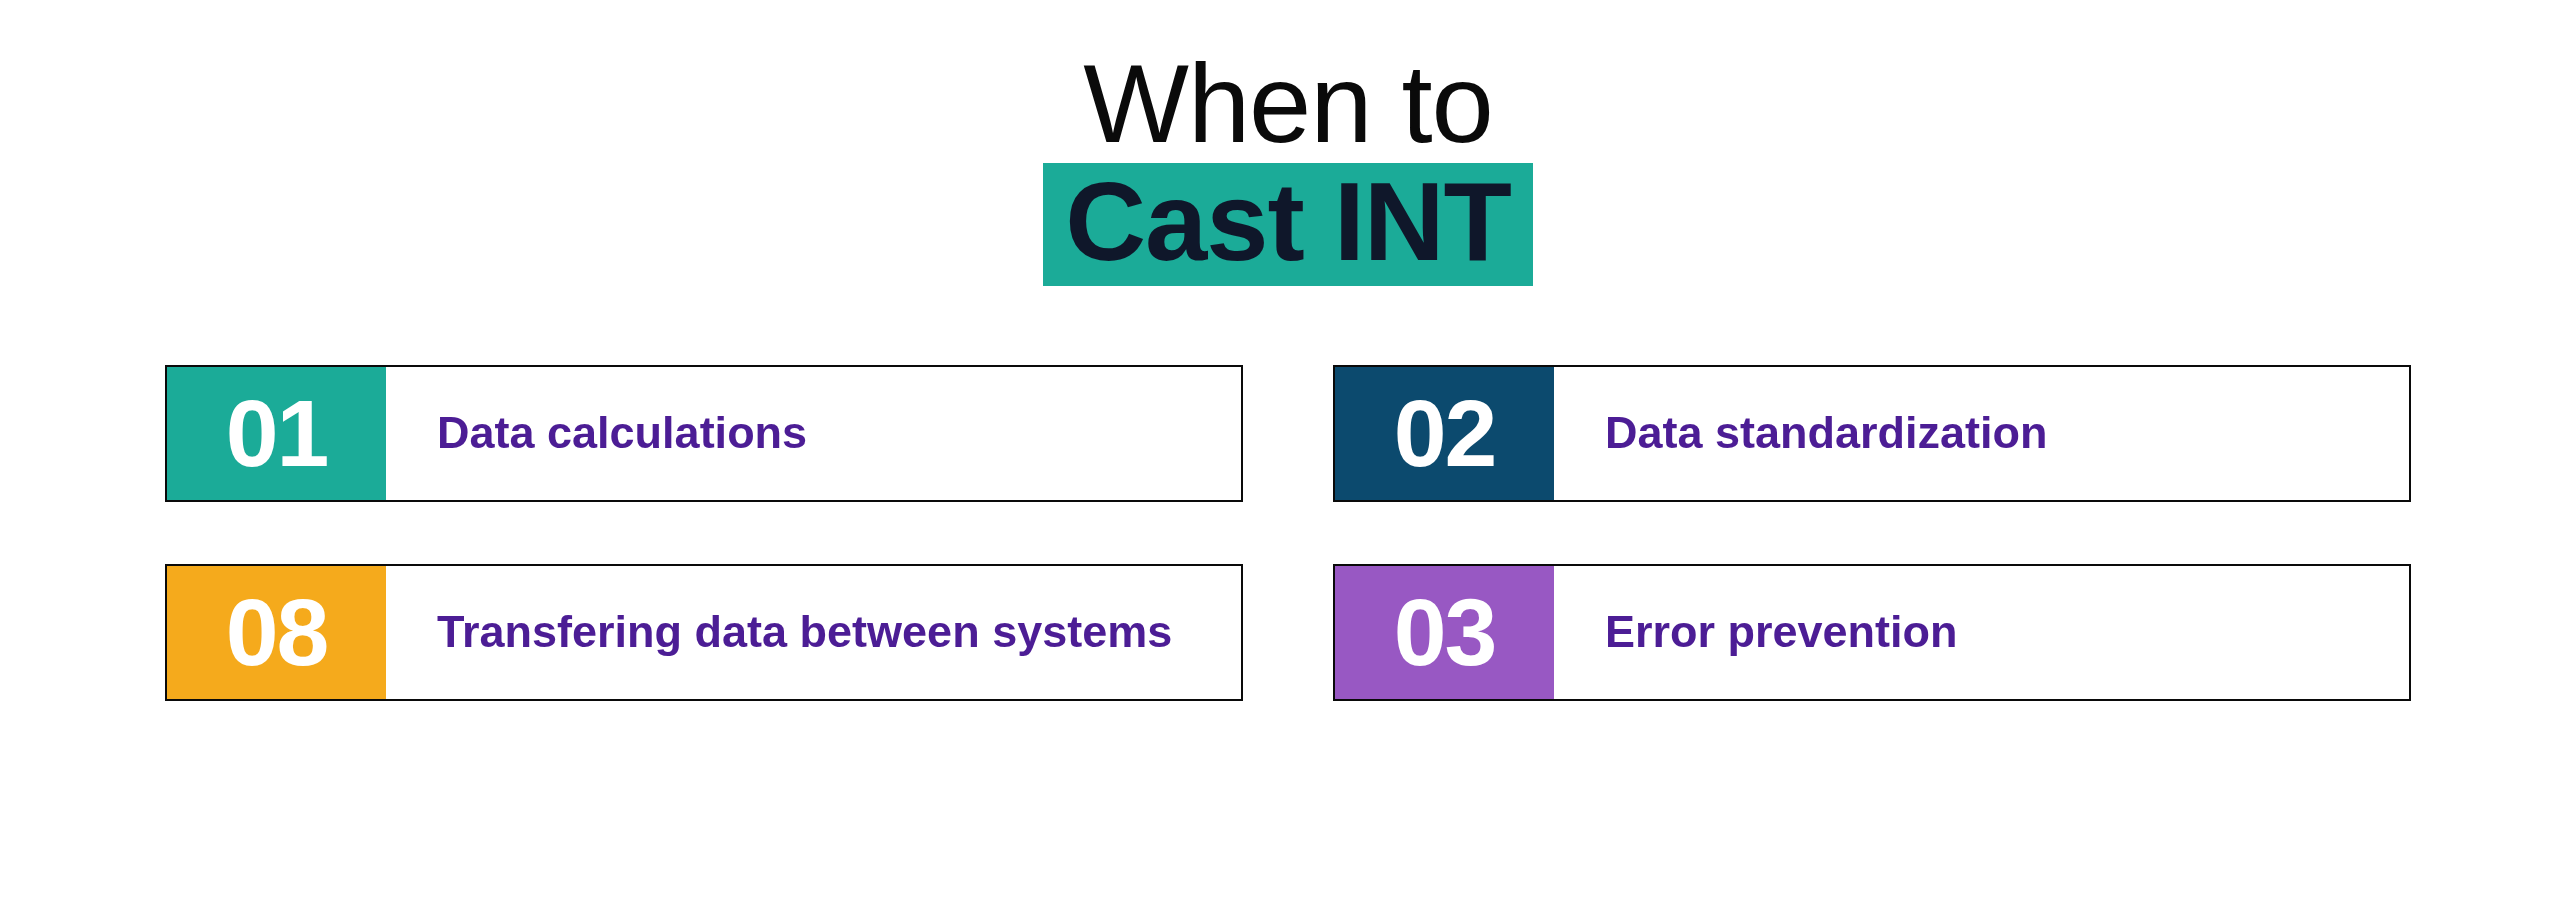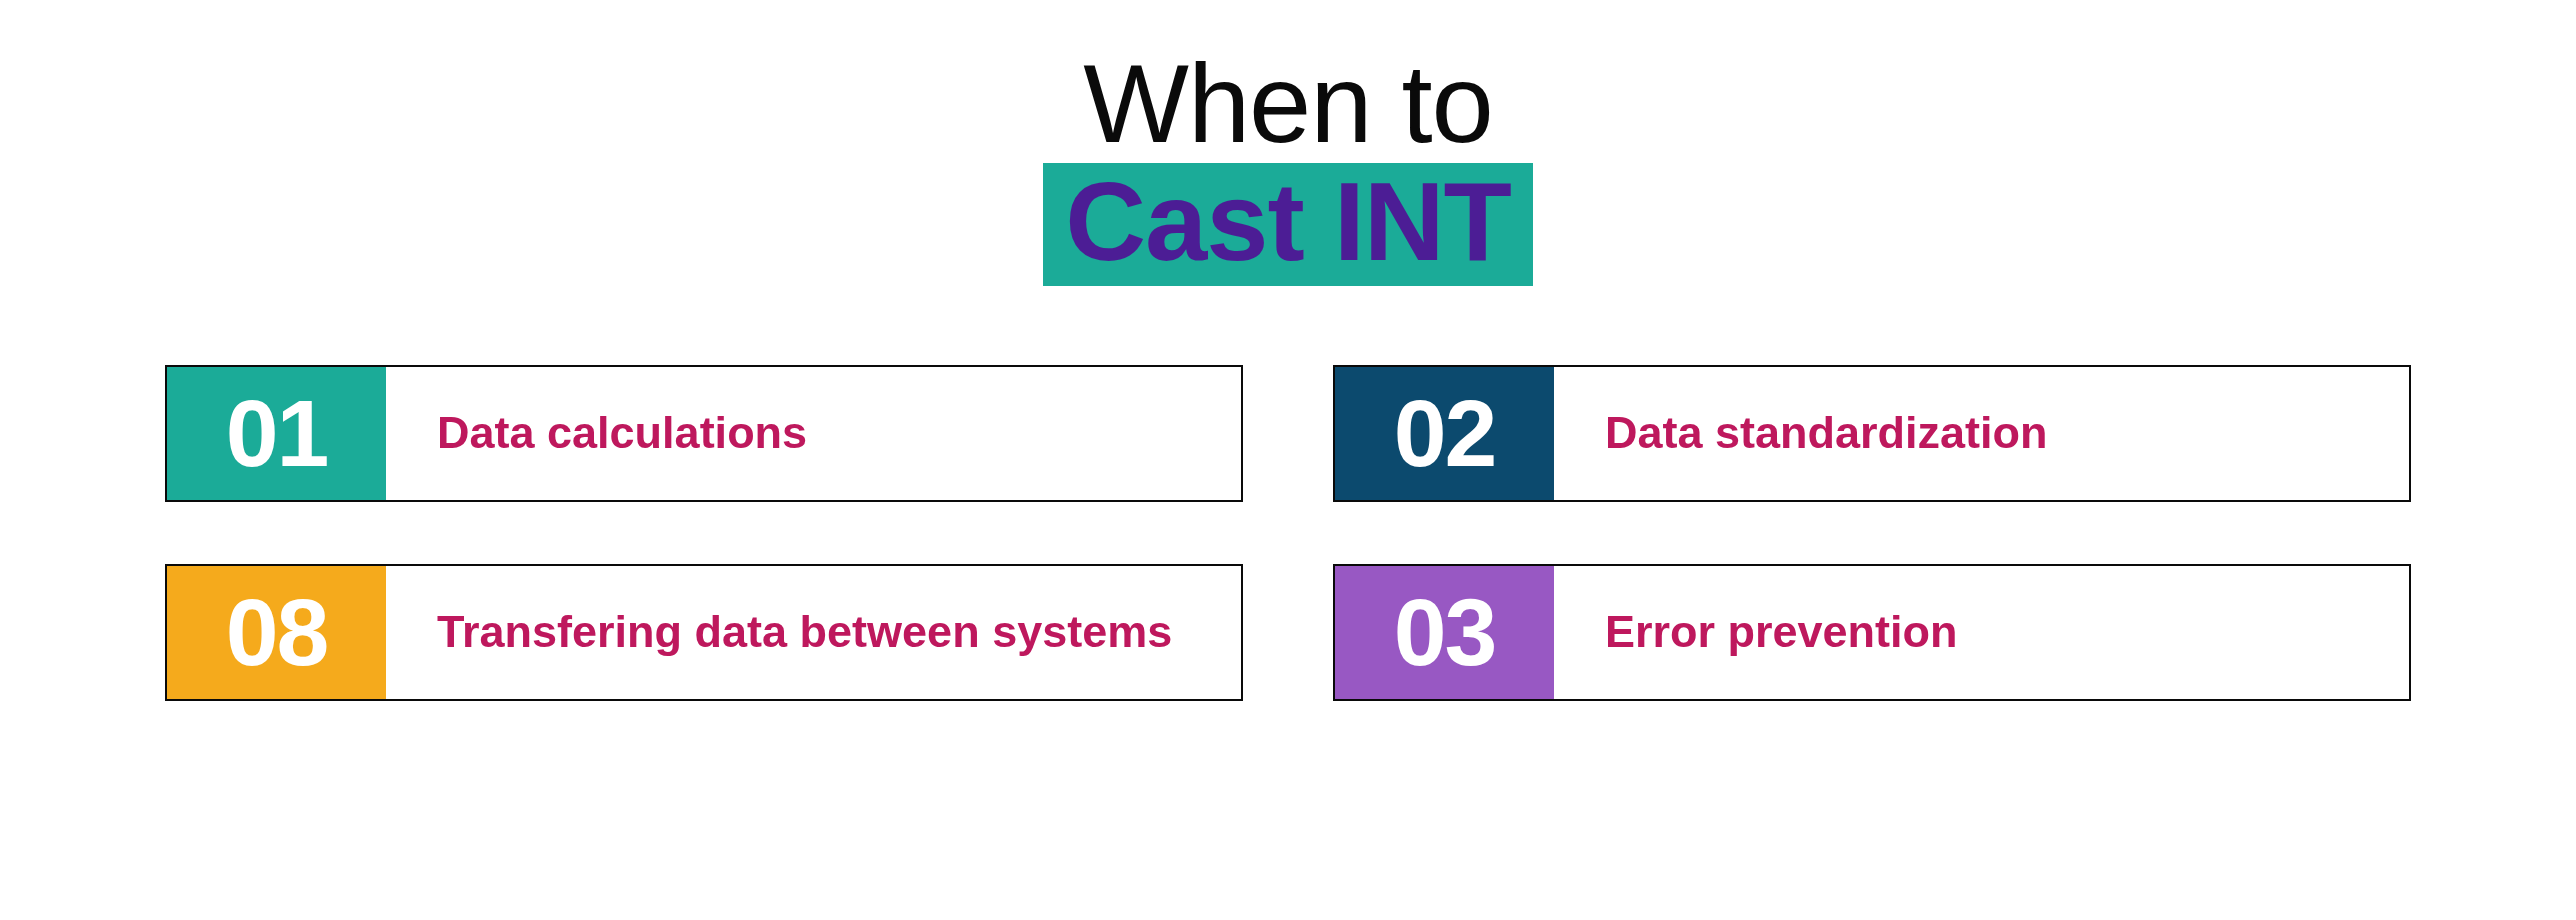--- a/index.html
+++ b/index.html
@@ -18,21 +18,21 @@
     font-size: 112px;
     font-weight: 400;
     color: #0a0a0a;
     line-height: 1.05;
     letter-spacing: -1.1px;
   }
   .title-line2 {
     display: inline-block;
     font-size: 112px;
     font-weight: 800;
-    color: #4c1d95;
+    color: #0f172a;
     background: #1bab98;
     line-height: 1.05;
     padding: 0 22.5px 5.6px 22.5px;
     letter-spacing: -1.1px;
   }
   .grid {
     display: grid;
     grid-template-columns: 1fr 1fr;
     column-gap: 90px;
     row-gap: 62px;
@@ -56,21 +56,21 @@
     letter-spacing: -2.2px;
     flex-shrink: 0;
   }
   .label-box {
     display: flex;
     align-items: center;
     padding-left: 51px;
     padding-right: 34px;
     font-size: 45px;
     font-weight: 700;
-    color: #be185d;
+    color: #4c1d95;
     line-height: 1.15;
   }
 </style>
 </head>
 <body>
 
 <div class="title-wrap">
   <div class="title-line1">When to</div>
   <div class="title-line2">Cast INT</div>
 </div>

